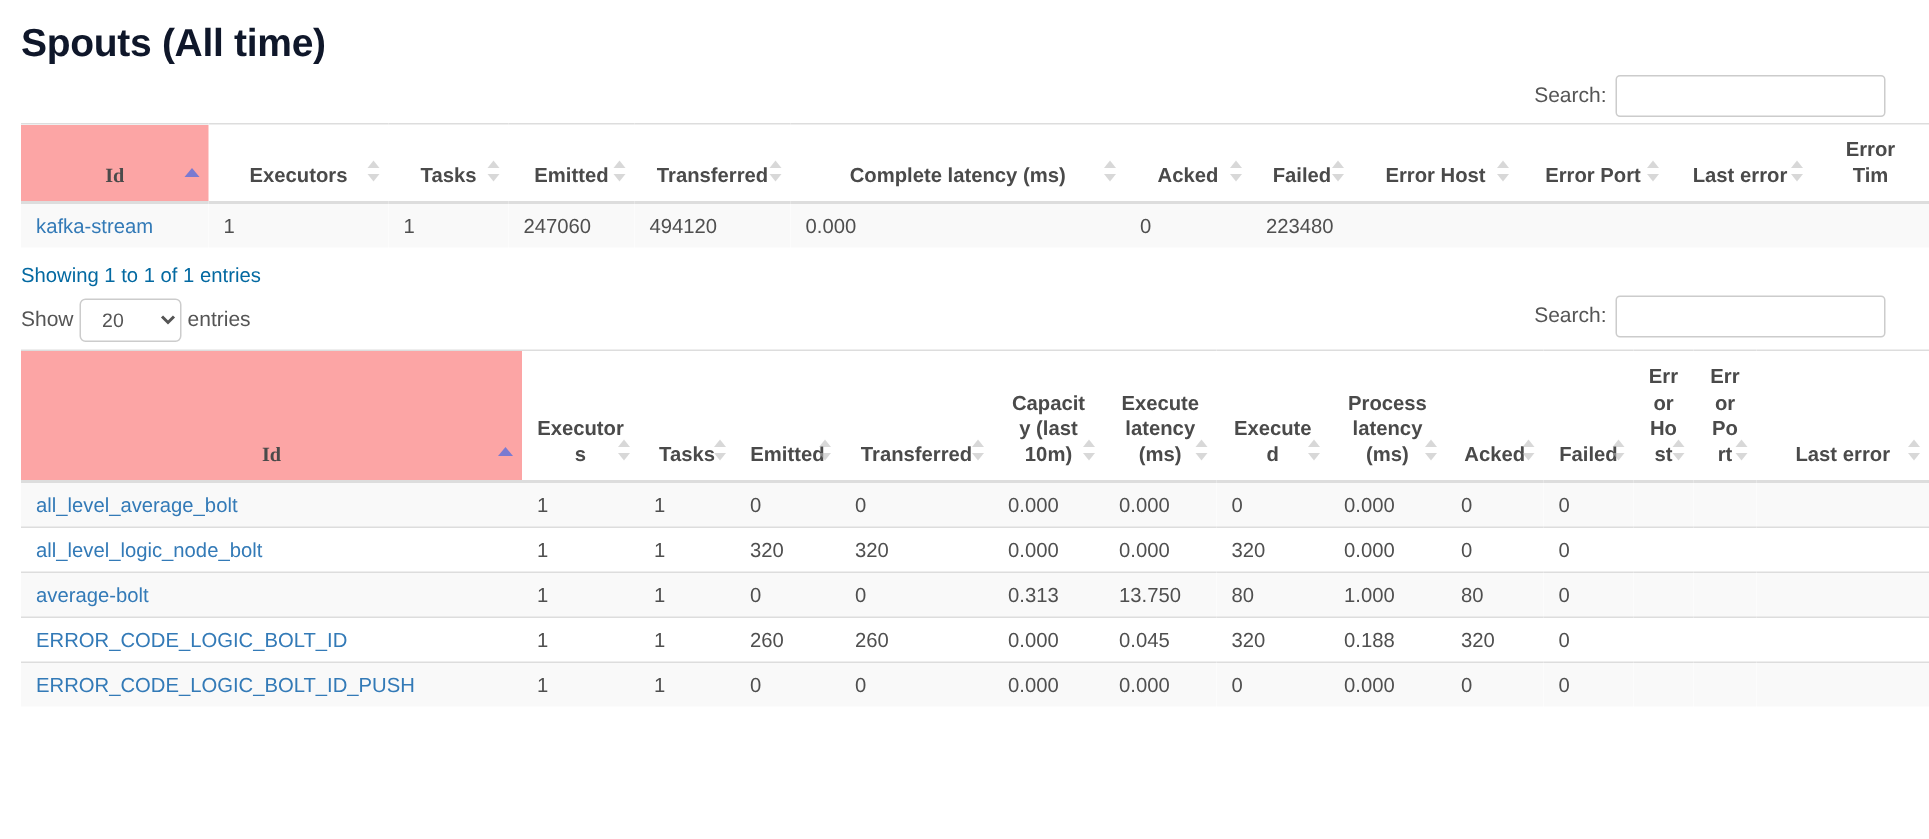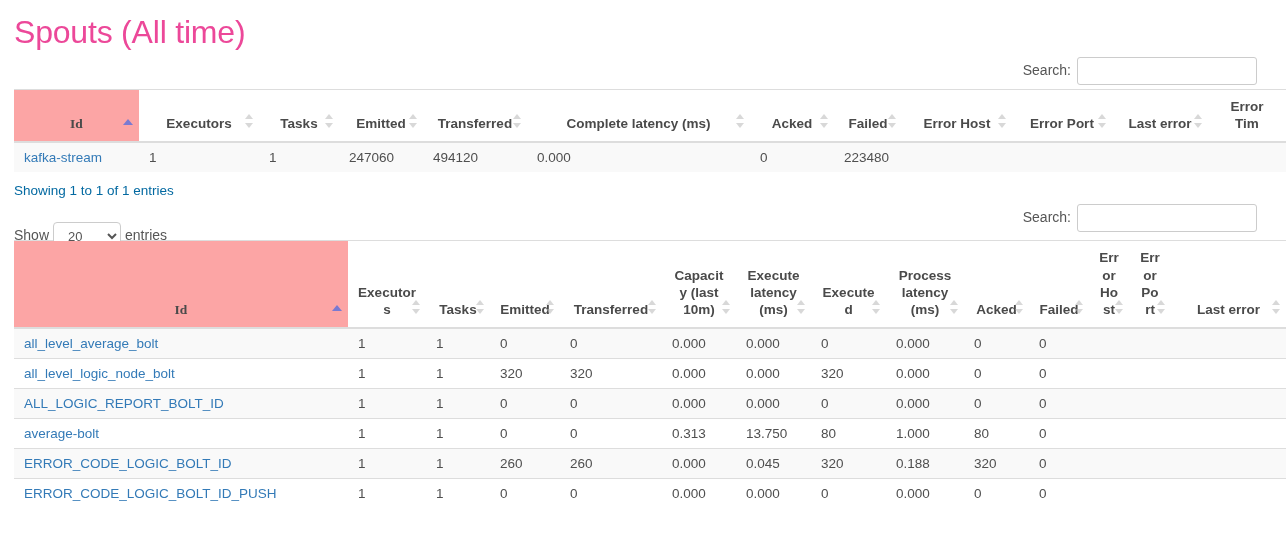--- a/index.html
+++ b/index.html
@@ -7,42 +7,41 @@
     margin: 0; padding: 0;
     background: #ffffff;
     font-family: "Liberation Sans", sans-serif;
     color: #333333;
   }
   body { width: 1286px; height: 559px; overflow: hidden; }
 
   .page { padding: 0 14px; position: relative; width: 1286px; }
 
   h1.section-title {
-    font-size: 32px;
-    font-weight: normal;
-    color: #ec4899;
+    font-size: 26px;
+    font-weight: bold;
+    color: #0f172a;
     margin: 14px 0 0 0;
     line-height: 1.15;
     letter-spacing: -0.2px;
   }
 
   
   .dt-top {
     position: relative;
     height: 40px;
   }
   .dt-top.spouts-top { height: 36px; }
   .dt-length {
     position: absolute;
     left: 0;
     top: 8px;
     font-size: 14px;
     color: #555;
     white-space: nowrap;
-    margin-top: 16px;
   }
   .dt-length select {
     font-family: "Liberation Sans", sans-serif;
     font-size: 13px;
     color: #555;
     height: 29px;
     width: 68px;
     padding: 2px 4px 2px 10px;
     margin: 0 4px;
     border: 1px solid #cccccc;
@@ -374,36 +373,20 @@
             <td>0.000</td>
             <td>320</td>
             <td>0.000</td>
             <td>0</td>
             <td>0</td>
             <td></td>
             <td></td>
             <td></td>
           </tr>
           <tr>
-            <td><a href="#">ALL_LOGIC_REPORT_BOLT_ID</a></td>
-            <td>1</td>
-            <td>1</td>
-            <td>0</td>
-            <td>0</td>
-            <td>0.000</td>
-            <td>0.000</td>
-            <td>0</td>
-            <td>0.000</td>
-            <td>0</td>
-            <td>0</td>
-            <td></td>
-            <td></td>
-            <td></td>
-          </tr>
-          <tr>
             <td><a href="#">average-bolt</a></td>
             <td>1</td>
             <td>1</td>
             <td>0</td>
             <td>0</td>
             <td>0.313</td>
             <td>13.750</td>
             <td>80</td>
             <td>1.000</td>
             <td>80</td>

